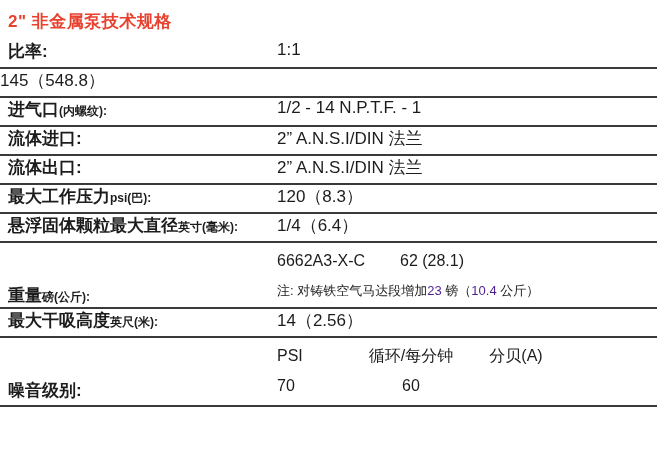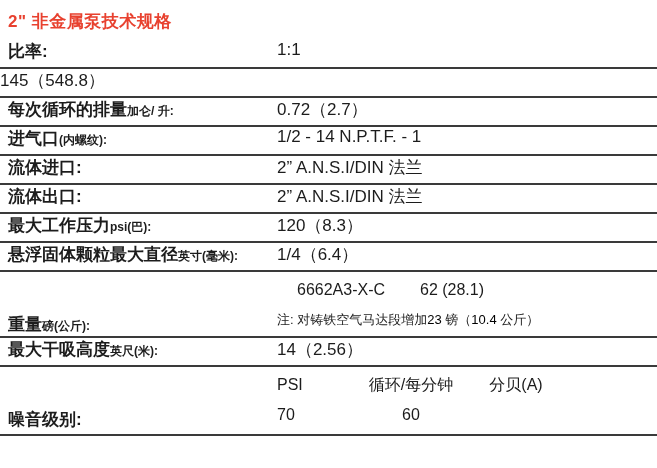--- a/index.html
+++ b/index.html
@@ -38,24 +38,24 @@
   .lbl .sub {
     font-size: 12px;
     font-weight: bold;
   }
   .val {
     flex: 1;
     font-size: 17px;
     white-space: nowrap;
   }
   .row.multiline .lbl { padding-top: 5px; margin-top: 36px; }
-  .weight-line { line-height: 31px; padding-top: 2px; font-size: 16px; margin-left: 20px; }
+  .weight-line { line-height: 31px; padding-top: 2px; font-size: 16px; }
   .weight-model { display: inline-block; width: 123px; }
   .weight-note { font-size: 13px; line-height: 29px; padding-bottom: 2px; }
-  .accent-num { color: #000000; }
+  .accent-num { color: #4c1d95; }
   .noise-grid {
     display: grid;
     grid-template-columns: 66px 136px 74px;
     padding-top: 3px;
     padding-bottom: 4px;
   }
   .noise-cell { line-height: 30px; font-size: 16px; white-space: nowrap; }
   .noise-cell.center { text-align: center; }
 </style>
 </head>
@@ -69,24 +69,20 @@
 
     <div class="row">
       <div class="lbl"><span>比率:</span><span class="sub"></span></div>
       <div class="val">1:1</div>
     </div>
 
     <div class="row">
       <div class="val">145（548.8）</div>
     </div>
 
-    <div class="row">
-      <div class="lbl"><span>每次循环的排量</span><span class="sub">加仑/ 升:</span></div>
-      <div class="val">0.72（2.7）</div>
-    </div>
 
     <div class="row">
       <div class="lbl"><span>进气口</span><span class="sub">(内螺纹):</span></div>
       <div class="val">1/2 - 14 N.P.T.F. - 1</div>
     </div>
 
     <div class="row">
       <div class="lbl"><span>流体进口:</span><span class="sub"></span></div>
       <div class="val">2” A.N.S.I/DIN 法兰</div>
     </div>

